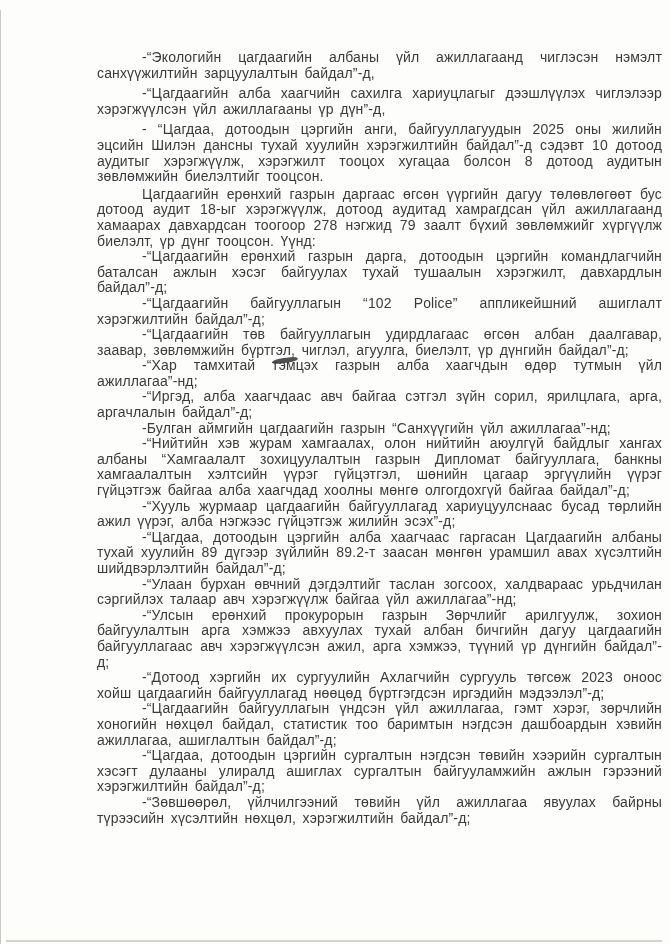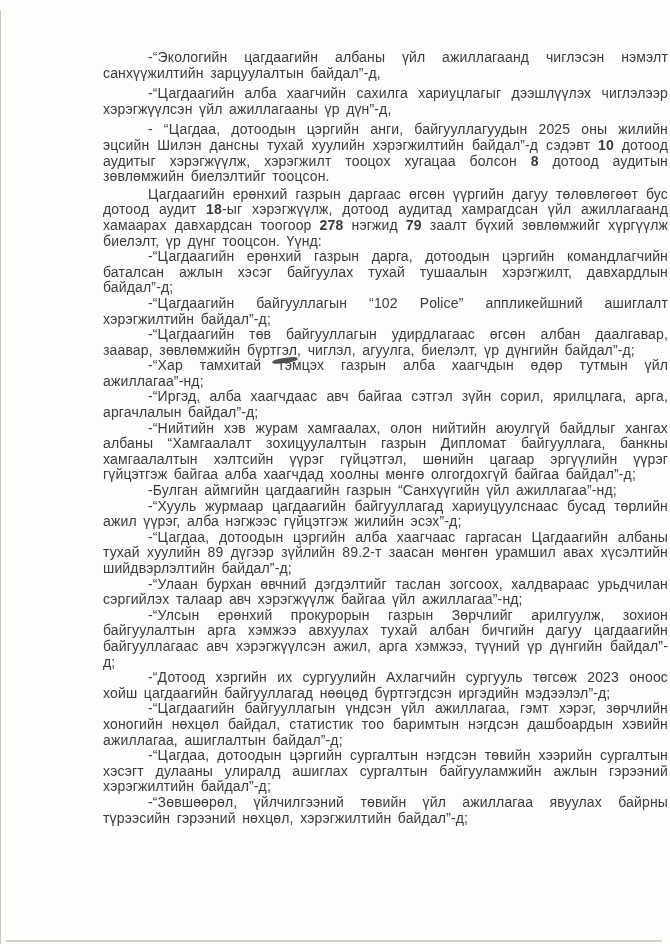--- a/index.html
+++ b/index.html
@@ -35,59 +35,59 @@
     position: absolute;
     left: 272px; top: 358px;
     width: 26px; height: 5px;
     background: #39393b;
     border-radius: 60% 40% 55% 45% / 90% 60% 90% 60%;
     transform: rotate(-7deg);
     opacity: 0.88;
   }
   .doc-body {
     position: absolute;
-    left: 103px; top: 50px;
+    left: 97px; top: 50px;
     width: 565px;
     color: #3b3b3d;
     font-size: 14px;
     line-height: 15.6px;
     letter-spacing: 0.15px;
     word-spacing: 2.5px;
     text-align: justify;
   }
   .para {
     margin: 0;
     text-indent: 45px;
   }
   .para:nth-child(1),
   .para:nth-child(2) { margin-bottom: 5px; }
   .para:nth-child(3) { margin-bottom: 2px; }
-  .b { font-weight: bold; margin-top: 19px; }
+  .b { font-weight: normal; margin-top: 19px; }
 </style>
 </head>
 <body>
 
 <div class="scan-page" style="background: rgb(253, 253, 252);">
   <div class="edge-left"></div>
   <div class="edge-bottom"></div>
   <div class="smudge"></div>
   <div class="doc-body" style="color: rgb(59, 59, 61);">
       <p class="para"><span>-“Экологийн цагдаагийн албаны үйл ажиллагаанд чиглэсэн нэмэлт санхүүжилтийн зарцуулалтын байдал”-д,</span></p>
       <p class="para"><span>-“Цагдаагийн алба хаагчийн сахилга хариуцлагыг дээшлүүлэх чиглэлээр хэрэгжүүлсэн үйл ажиллагааны үр дүн”-д,</span></p>
       <p class="para"><span>- “Цагдаа, дотоодын цэргийн анги, байгууллагуудын 2025 оны жилийн эцсийн Шилэн дансны тухай хуулийн хэрэгжилтийн байдал”-д сэдэвт </span><span class="b">10</span><span> дотоод аудитыг хэрэгжүүлж, хэрэгжилт тооцох хугацаа болсон </span><span class="b">8</span><span> дотоод аудитын зөвлөмжийн биелэлтийг тооцсон.</span></p>
       <p class="para"><span>Цагдаагийн ерөнхий газрын даргаас өгсөн үүргийн дагуу төлөвлөгөөт бус дотоод аудит </span><span class="b">18</span><span>-ыг хэрэгжүүлж, дотоод аудитад хамрагдсан үйл ажиллагаанд хамаарах давхардсан тоогоор </span><span class="b">278</span><span> нэгжид </span><span class="b">79</span><span> заалт бүхий зөвлөмжийг хүргүүлж биелэлт, үр дүнг тооцсон. Үүнд:</span></p>
       <p class="para"><span>-“Цагдаагийн ерөнхий газрын дарга, дотоодын цэргийн командлагчийн баталсан ажлын хэсэг байгуулах тухай тушаалын хэрэгжилт, давхардлын байдал”-д;</span></p>
       <p class="para"><span>-“Цагдаагийн байгууллагын “102 Police” аппликейшний ашиглалт хэрэгжилтийн байдал”-д;</span></p>
       <p class="para"><span>-“Цагдаагийн төв байгууллагын удирдлагаас өгсөн албан даалгавар, заавар, зөвлөмжийн бүртгэл, чиглэл, агуулга, биелэлт, үр дүнгийн байдал”-д;</span></p>
       <p class="para"><span>-“Хар тамхитай тэмцэх газрын алба хаагчдын өдөр тутмын үйл ажиллагаа”-нд;</span></p>
       <p class="para"><span>-“Иргэд, алба хаагчдаас авч байгаа сэтгэл зүйн сорил, ярилцлага, арга, аргачлалын байдал”-д;</span></p>
+      <p class="para"><span>-Булган аймгийн цагдаагийн газрын “Санхүүгийн үйл ажиллагаа”-нд;</span></p>
       <p class="para"><span>-“Нийтийн хэв журам хамгаалах, олон нийтийн аюулгүй байдлыг хангах албаны “Хамгаалалт зохицуулалтын газрын Дипломат байгууллага, банкны хамгаалалтын хэлтсийн үүрэг гүйцэтгэл, шөнийн цагаар эргүүлийн үүрэг гүйцэтгэж байгаа алба хаагчдад хоолны мөнгө олгогдохгүй байгаа байдал”-д;</span></p>
-      <p class="para"><span>-Булган аймгийн цагдаагийн газрын “Санхүүгийн үйл ажиллагаа”-нд;</span></p>
       <p class="para"><span>-“Хууль журмаар цагдаагийн байгууллагад хариуцуулснаас бусад төрлийн ажил үүрэг, алба нэгжээс гүйцэтгэж жилийн эсэх”-д;</span></p>
       <p class="para"><span>-“Цагдаа, дотоодын цэргийн алба хаагчаас гаргасан Цагдаагийн албаны тухай хуулийн 89 дүгээр зүйлийн 89.2-т заасан мөнгөн урамшил авах хүсэлтийн шийдвэрлэлтийн байдал”-д;</span></p>
       <p class="para"><span>-“Улаан бурхан өвчний дэгдэлтийг таслан зогсоох, халдвараас урьдчилан сэргийлэх талаар авч хэрэгжүүлж байгаа үйл ажиллагаа”-нд;</span></p>
       <p class="para"><span>-“Улсын ерөнхий прокурорын газрын Зөрчлийг арилгуулж, зохион байгуулалтын арга хэмжээ авхуулах тухай албан бичгийн дагуу цагдаагийн байгууллагаас авч хэрэгжүүлсэн ажил, арга хэмжээ, түүний үр дүнгийн байдал”-д;</span></p>
       <p class="para"><span>-“Дотоод хэргийн их сургуулийн Ахлагчийн сургууль төгсөж 2023 оноос хойш цагдаагийн байгууллагад нөөцөд бүртгэгдсэн иргэдийн мэдээлэл”-д;</span></p>
       <p class="para"><span>-“Цагдаагийн байгууллагын үндсэн үйл ажиллагаа, гэмт хэрэг, зөрчлийн хоногийн нөхцөл байдал, статистик тоо баримтын нэгдсэн дашбоардын хэвийн ажиллагаа, ашиглалтын байдал”-д;</span></p>
       <p class="para"><span>-“Цагдаа, дотоодын цэргийн сургалтын нэгдсэн төвийн хээрийн сургалтын хэсэгт дулааны улиралд ашиглах сургалтын байгууламжийн ажлын гэрээний хэрэгжилтийн байдал”-д;</span></p>
-      <p class="para"><span>-“Зөвшөөрөл, үйлчилгээний төвийн үйл ажиллагаа явуулах байрны түрээсийн гэрээний нөхцөл, хэрэгжилтийн байдал”-д;</span></p>
+      <p class="para"><span>-“Зөвшөөрөл, үйлчилгээний төвийн үйл ажиллагаа явуулах байрны түрээсийн хүсэлтийн нөхцөл, хэрэгжилтийн байдал”-д;</span></p>
     </div>
 </div>
 
 </body></html>

